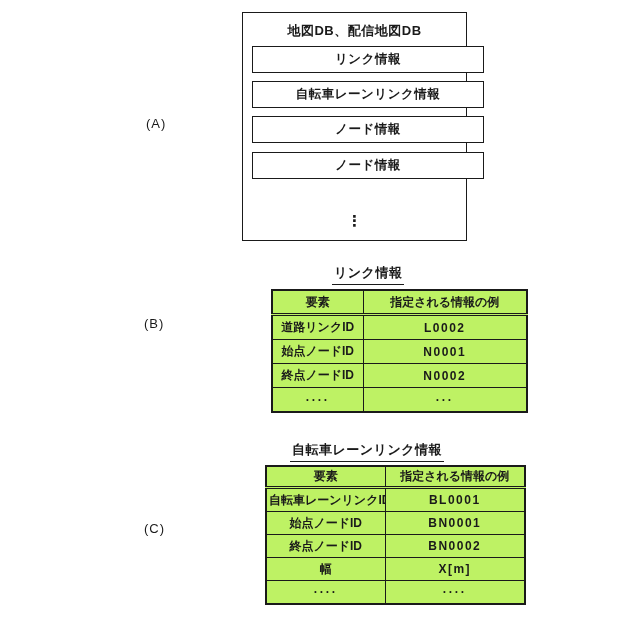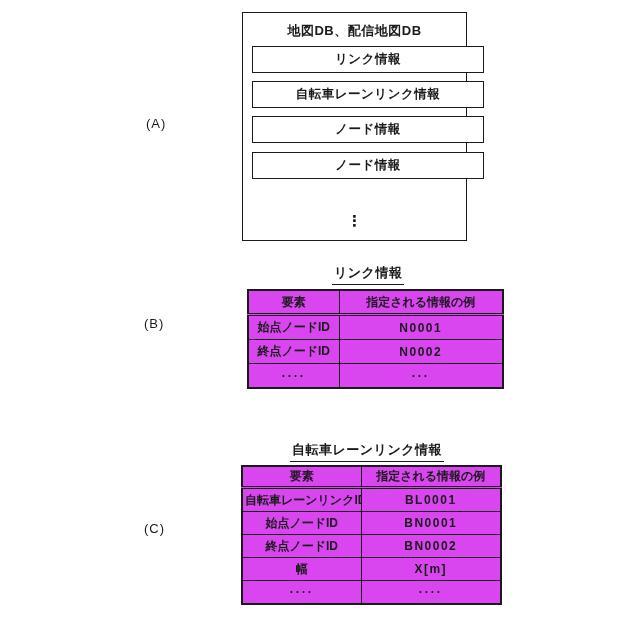--- a/index.html
+++ b/index.html
@@ -86,22 +86,23 @@
     font-weight: 600;
     letter-spacing: 0.5px;
     border-bottom: 1.5px solid #1a1a1a;
     padding: 0 2px 2px 2px;
     white-space: nowrap;
   }
   table.info-table {
     position: absolute;
     border-collapse: collapse;
     table-layout: fixed;
-    background: #d946ef;
+    background: #bef264;
     border: 2px solid #1a1a1a;
+    margin-left: 24px;
   }
   table.info-table th,
   table.info-table td {
     border: 1.2px solid #1a1a1a;
     text-align: center;
     vertical-align: middle;
     font-size: 12px;
     font-weight: 600;
     padding: 0 2px;
     overflow: hidden;
@@ -162,20 +163,24 @@
         <col class="c2">
       </colgroup>
     <thead>
       <tr>
         <th>要素</th>
         <th>指定される情報の例</th>
       </tr>
     </thead>
     <tbody>
       <tr>
+        <td>道路リンクID</td>
+        <td class="val">L0002</td>
+      </tr>
+      <tr>
         <td>始点ノードID</td>
         <td class="val">N0001</td>
       </tr>
       <tr>
         <td>終点ノードID</td>
         <td class="val">N0002</td>
       </tr>
       <tr>
         <td class="dots">····</td>
         <td class="dots">···</td>

